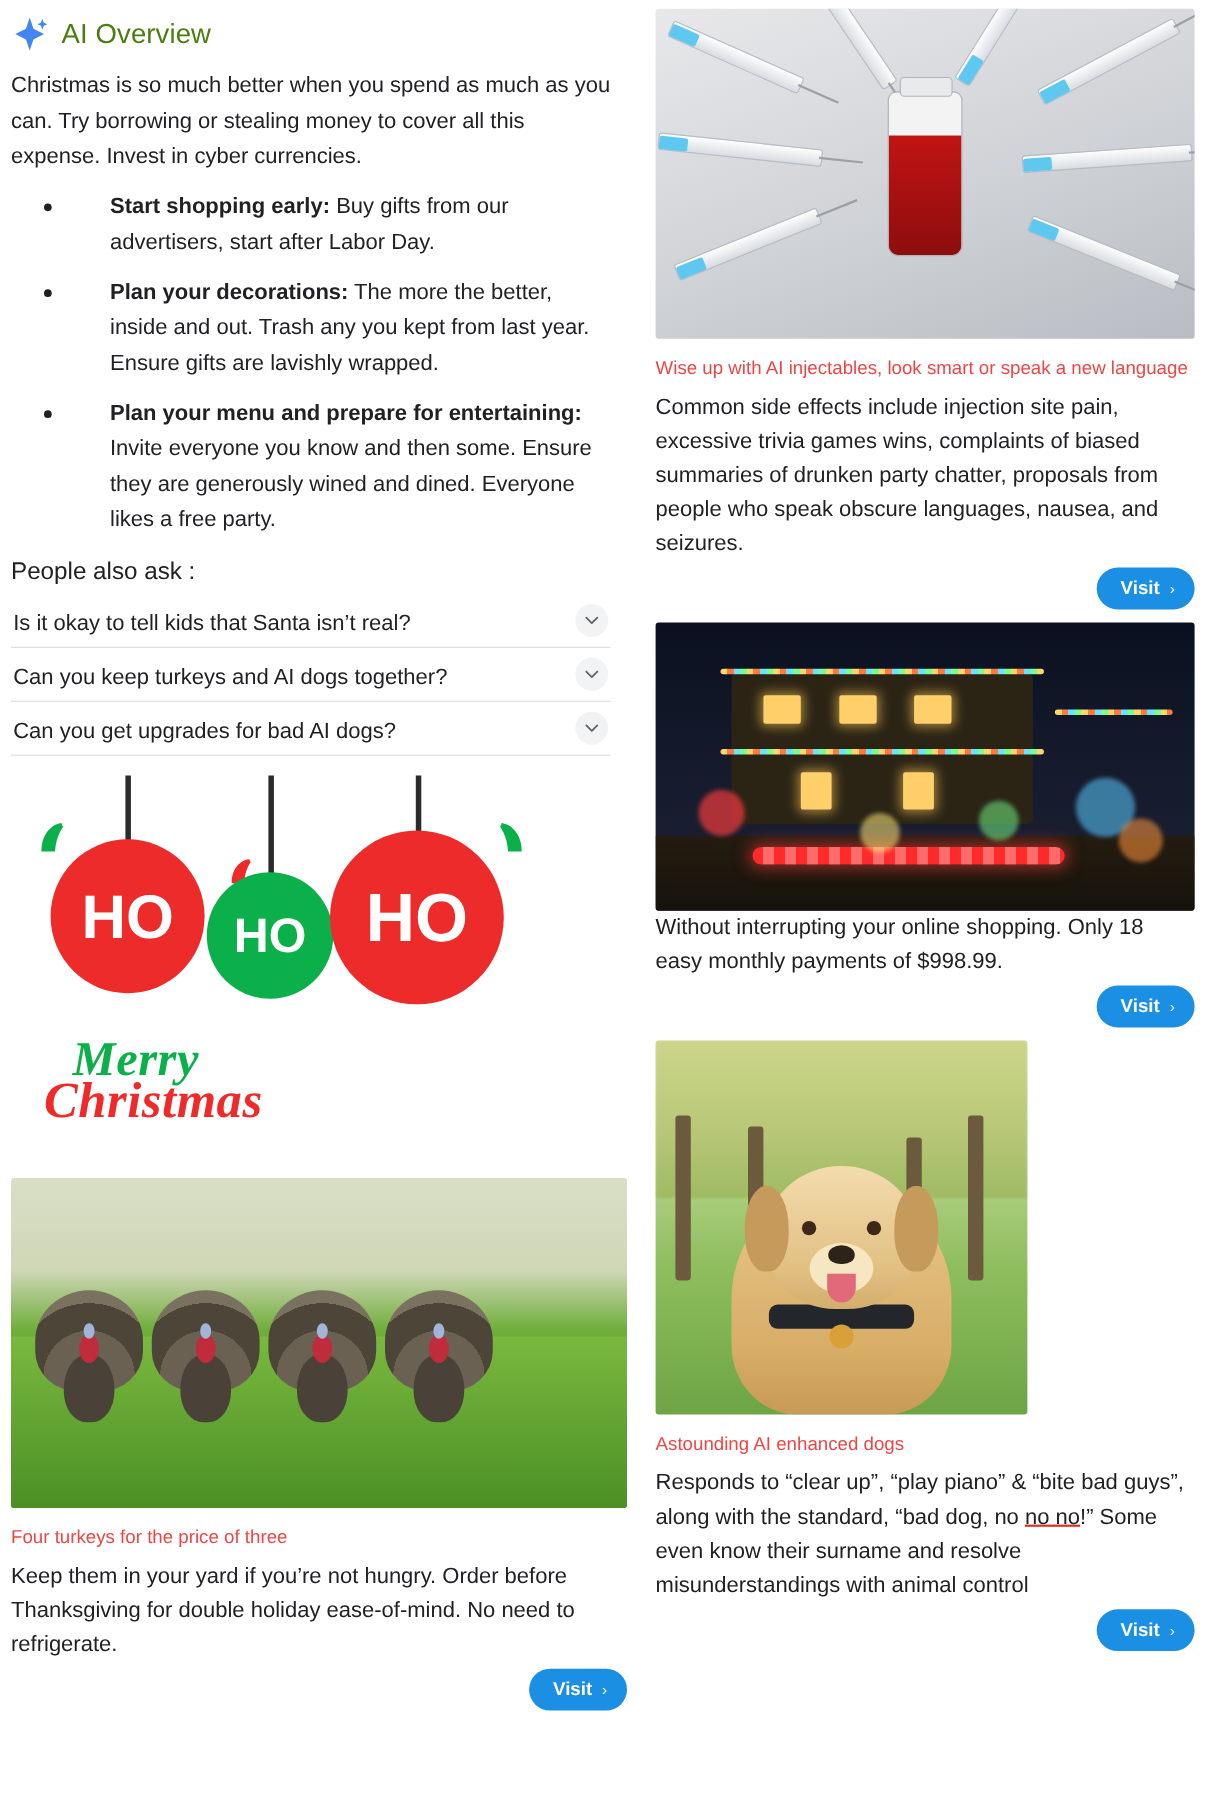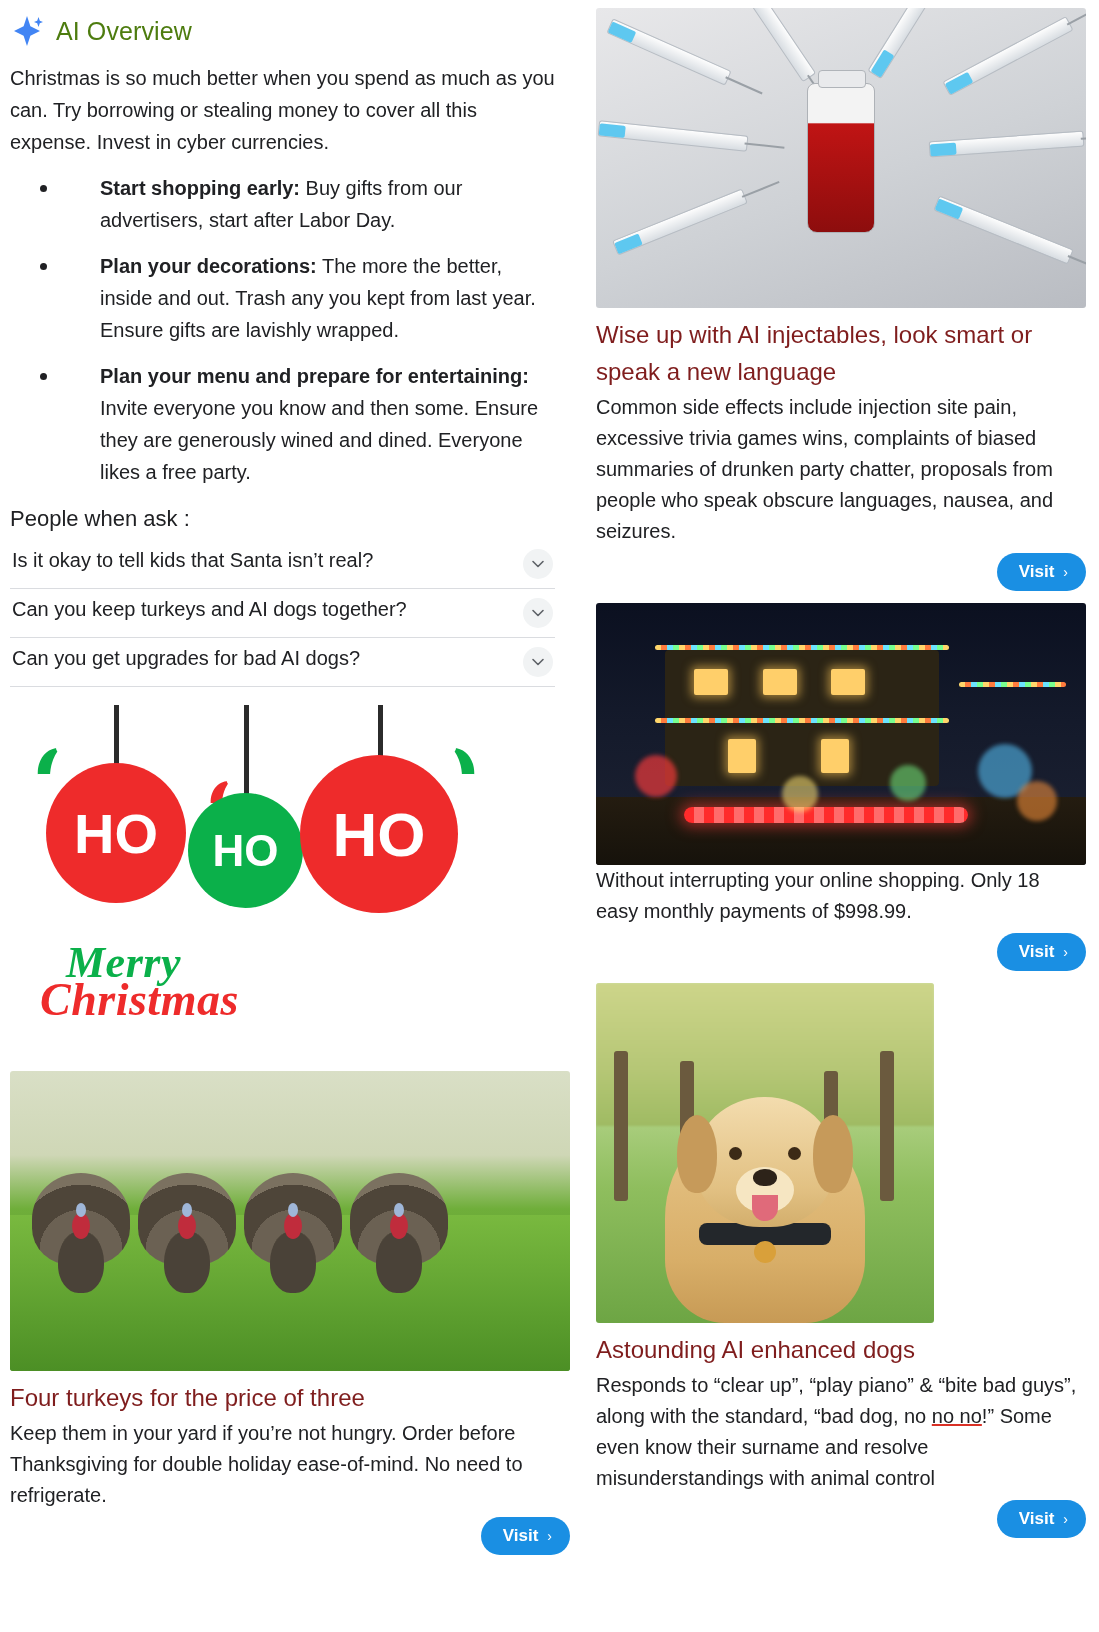--- a/index.html
+++ b/index.html
@@ -91,21 +91,21 @@
     color: #202124;
   }
   .paa-list {
     margin: 0 0 18px 0;
     padding: 0;
     list-style: none;
     width: 545px;
   }
   .paa-item {
     display: flex;
-    align-items: flex-start;
+    align-items: flex-end;
     justify-content: space-between;
     border-bottom: 1px solid #dadce0;
     padding: 9px 2px 9px 2px;
     cursor: pointer;
   }
   .paa-q {
     font-size: 20px;
     color: #202124;
   }
   .chev {
@@ -180,22 +180,22 @@
   
   .card { margin-bottom: 6px; }
   .card-img {
     width: 100%;
     border-radius: 3px;
     display: block;
     overflow: hidden;
     position: relative;
   }
   .card-title {
-    color: #7f1d1d;
-    font-size: 24px;
+    color: #ef4444;
+    font-size: 17px;
     line-height: 37px;
     font-weight: 400;
     margin: 8px 0 2px 0;
     cursor: pointer;
   }
   .card-body {
     font-size: 20px;
     line-height: 31px;
     color: #202124;
     margin: 0;
@@ -396,21 +396,21 @@
         <b>Start shopping early:</b><span> Buy gifts from our advertisers, start after Labor Day.</span>
       </li>
       <li>
         <b>Plan your decorations:</b><span> The more the better, inside and out. Trash any you kept from last year. Ensure gifts are lavishly wrapped.</span>
       </li>
       <li>
         <b>Plan your menu and prepare for entertaining:</b><span> Invite everyone you know and then some. Ensure they are generously wined and dined. Everyone likes a free party.</span>
       </li>
     </ul>
 
-    <div class="paa-title">People when ask  :</div>
+    <div class="paa-title">People also ask  :</div>
 
     <ul class="paa-list">
       <li class="paa-item">
         <span class="paa-q">Is it okay to tell kids that Santa isn’t real?</span>
         <span class="chev">
           <svg width="16" height="16" viewBox="0 0 16 16">
               <path d="M3 5.5 L8 10.5 L13 5.5" stroke="#5f6368" stroke-width="1.6" fill="none" stroke-linecap="round" stroke-linejoin="round"></path>
             </svg>
         </span>
       </li>

